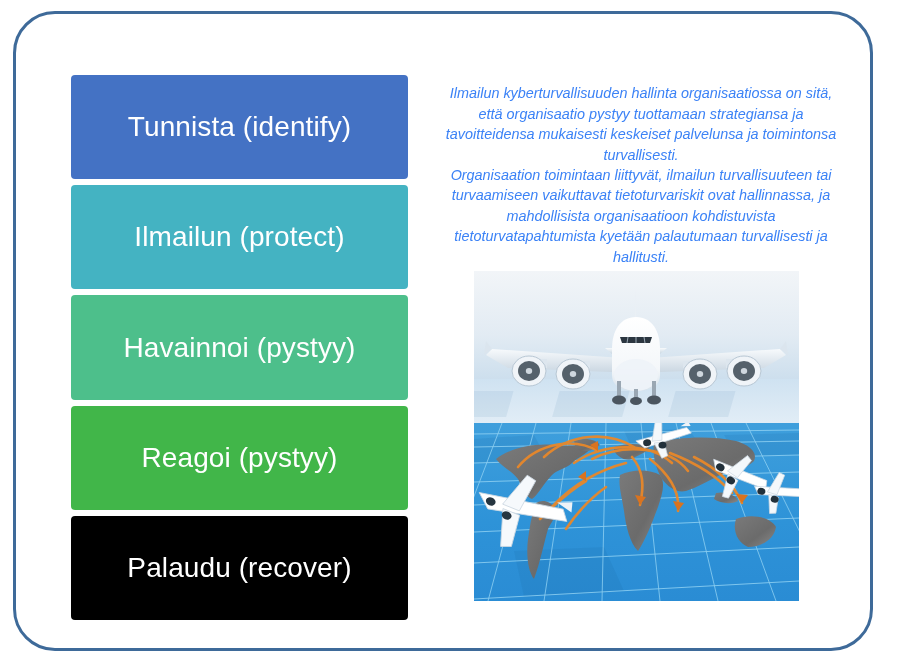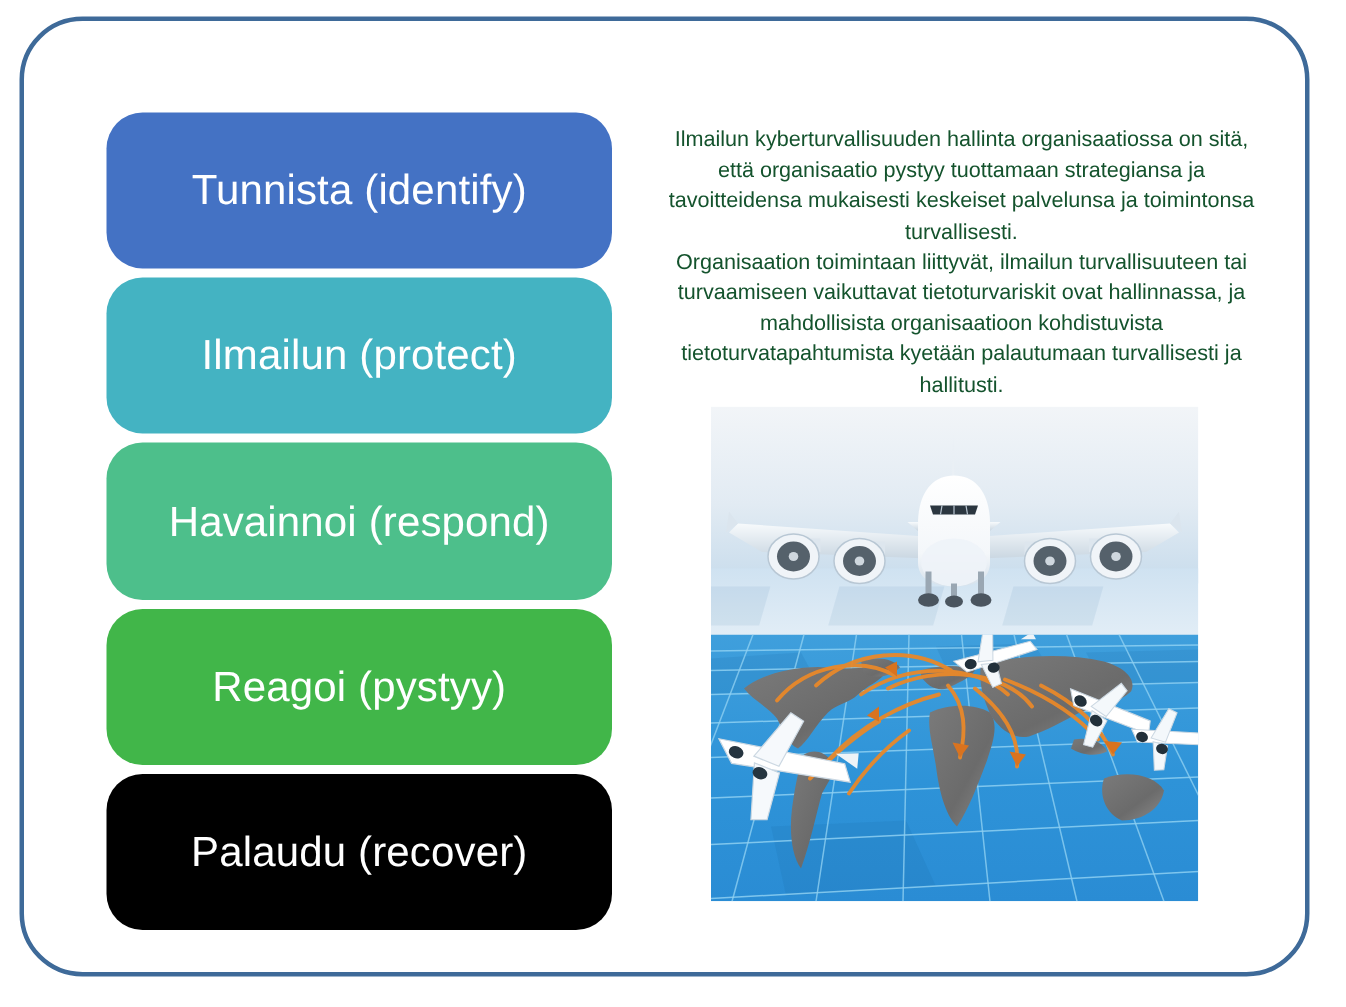--- a/index.html
+++ b/index.html
@@ -34,21 +34,21 @@
     left: 55px;
     top: 61px;
     width: 337px;
     height: 545px;
     display: flex;
     flex-direction: column;
     gap: 6px;
   }
   .stage {
     flex: 1 1 0;
-    border-radius: 24px;
+    border-radius: 4px;
     display: flex;
     align-items: center;
     justify-content: center;
     color: #ffffff;
     font-size: 28px;
     font-weight: 400;
     letter-spacing: 0.1px;
     line-height: 1;
     user-select: none;
   }
@@ -63,23 +63,24 @@
   }
 
   #intro-text {
     position: absolute;
     left: 8px;
     top: 0px;
     width: 394px;
     text-align: center;
     font-size: 14.4px;
     line-height: 20.4px;
-    color: #14532d;
+    color: #3b82f6;
     font-family: "Liberation Sans", sans-serif;
     white-space: pre-line;
+    font-style: italic;
   }
 
   
   #illustration {
     position: absolute;
     left: 38px;
     top: 202px;
     width: 325px;
     height: 330px;
     overflow: hidden;
@@ -96,21 +97,21 @@
 
     <div class="stage" style="background:#4472C4">
       <span>Tunnista (identify)</span>
     </div>
 
     <div class="stage" style="background:#44B3C2">
       <span>Ilmailun (protect)</span>
     </div>
 
     <div class="stage" style="background:#4DBF8B">
-      <span>Havainnoi (respond)</span>
+      <span>Havainnoi (pystyy)</span>
     </div>
 
     <div class="stage" style="background:#41B649">
       <span>Reagoi (pystyy)</span>
     </div>
 
     <div class="stage" style="background:#000000">
       <span>Palaudu (recover)</span>
     </div>
 

